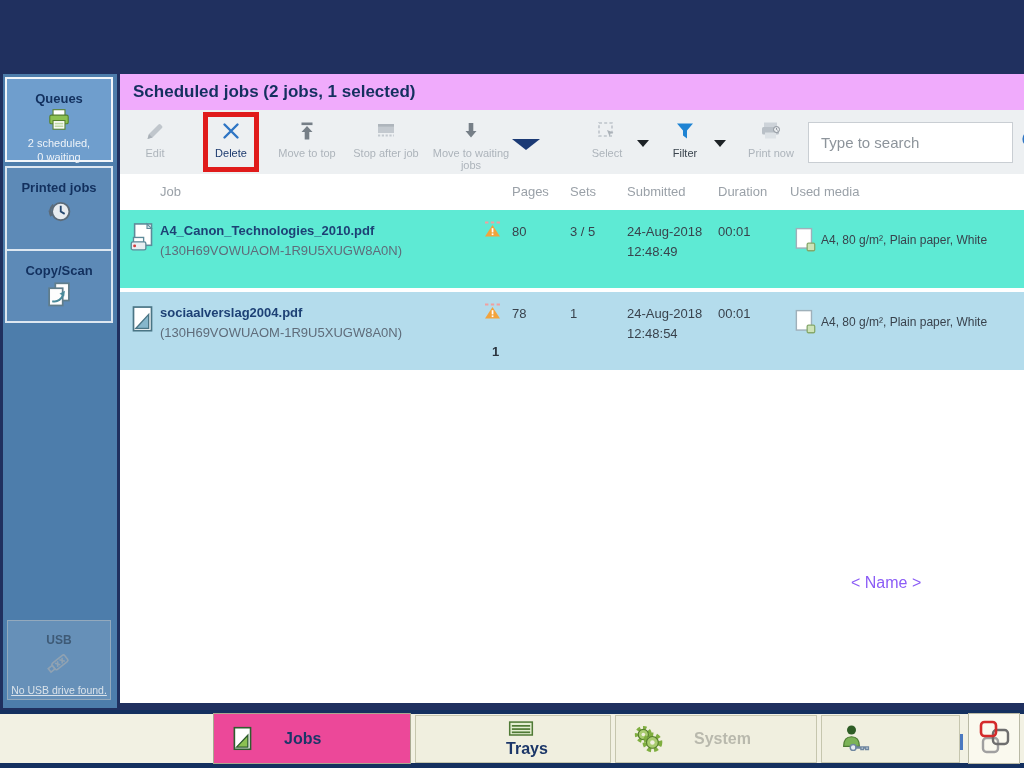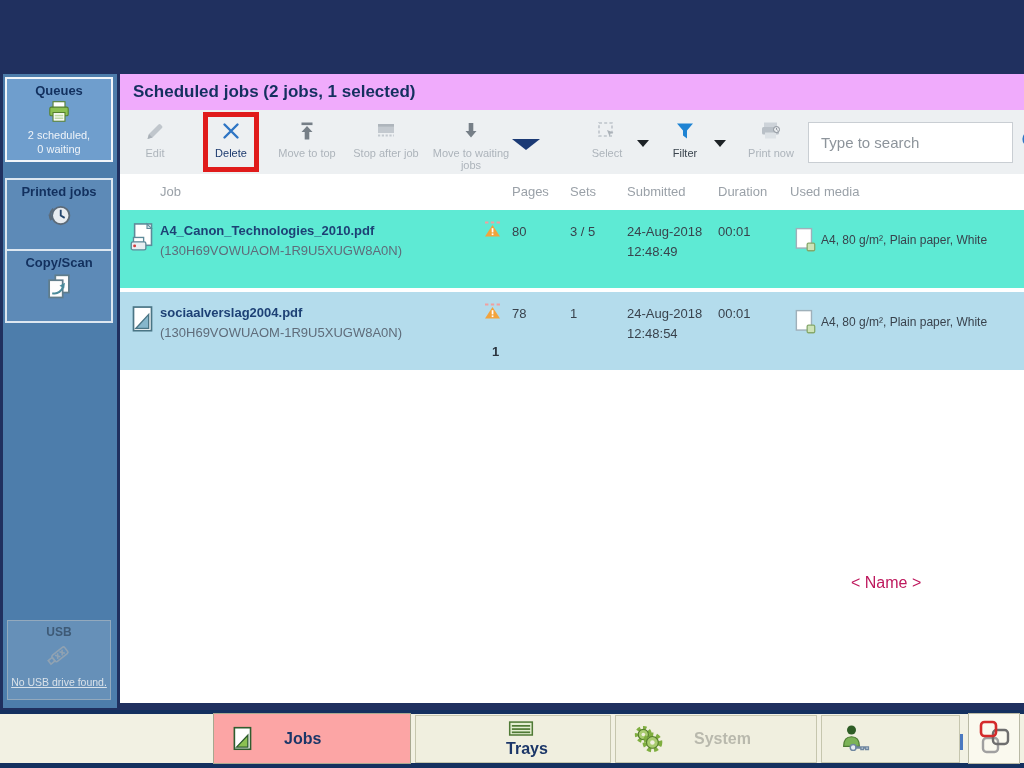--- a/index.html
+++ b/index.html
@@ -5,25 +5,25 @@
   * { margin:0; padding:0; box-sizing:border-box; }
   html,body { width:1024px; height:768px; overflow:hidden; }
   body { background:#20305f; font-family:"Liberation Sans", sans-serif; position:relative; }
 
   
   .top-banner { position:absolute; left:0; top:0; width:1024px; height:74px; background:#20305f; }
 
   
   .sidebar { position:absolute; left:3px; top:74px; width:114px; height:634px; background:#4d7dab; }
   .side-panel { position:absolute; left:2px; width:108px; border:2px solid #dde7f1; background:#5d8ab7; text-align:center; cursor:pointer; }
-  .side-panel .pl { font-size:13px; font-weight:bold; color:#12305e; padding-top:4px; }
+  .side-panel .pl { font-size:13px; font-weight:bold; color:#12305e; padding-top:12px; }
   .side-panel.selected { background:#6f9ecd; border-color:#f2f6fa; }
   .side-status { font-size:11px; color:#eef3f8; line-height:14px; }
   .panel-queues { top:3px; height:85px; }
-  .panel-printed { top:104px; height:88px; }
+  .panel-printed { top:92px; height:88px; }
   .panel-copyscan { top:175px; height:74px; }
   .panel-usb { top:546px; height:80px; left:4px; width:104px; border:1px solid #93a9bd; background:#6690b8; }
   .panel-usb .pl { color:#3e5a76; font-size:12px; }
   .panel-usb .side-status { color:#d9e2ea; font-size:10.5px; padding-top:2px;text-decoration:underline; }
   .side-icon { display:inline-block; margin-top:2px; }
 
   
   .main { position:absolute; left:120px; top:74px; width:904px; height:629px; background:#fff; }
   .content-header { position:absolute; left:0; top:0; width:904px; height:36px; background:#f0abfc; }
   .content-header .title { position:absolute; left:13px; top:8px; font-size:17px; font-weight:bold; color:#14305f; }
@@ -54,33 +54,33 @@
   .jrow .jid { position:absolute; left:40px; top:33px; font-size:13px; color:#5f6c7a; }
   .jrow .warn { position:absolute; left:364px; top:11px; }
   .jrow .pages { position:absolute; left:392px; top:14px; font-size:13px; color:#39434d; }
   .jrow .sets { position:absolute; left:450px; top:14px; font-size:13px; color:#39434d; }
   .jrow .sdate { position:absolute; left:507px; top:14px; font-size:13px; color:#39434d; }
   .jrow .stime { position:absolute; left:507px; top:34px; font-size:13px; color:#39434d; }
   .jrow .dur { position:absolute; left:598px; top:14px; font-size:13px; color:#39434d; }
   .jrow .micon { position:absolute; left:673px; top:17px; }
   .jrow .mtext { position:absolute; left:701px; top:23px; font-size:12px; color:#39434d; }
   .jrow .prog { position:absolute; left:372px; top:52px; font-size:13px; font-weight:bold; color:#2b353f; }
-  .name-ph { position:absolute; left:731px; top:400px; font-size:16px; color:#be185d; }
+  .name-ph { position:absolute; left:731px; top:400px; font-size:16px; color:#8b5cf6; }
 
   
   .waitbar { position:absolute; left:0; top:594px; width:904px; height:35px; background:#ccdae8; }
   .waitbar .wtitle { position:absolute; left:13px; top:9px; font-size:15px; color:#14305f; }
   .waitbar .chev { position:absolute; right:22px; top:6px; cursor:pointer; }
 
   
   .bottombar { position:absolute; left:0; top:710px; width:1024px; height:58px; background:#f2f1e3; border-top:4px solid #14305f; border-bottom:5px solid #14305f; }
   .tab { position:absolute; display:flex; align-items:center; cursor:pointer; border:1px solid #c6c6ae; background:#f0efdf; }
   .tab .tabicon { margin-left:16px; display:flex; }
   .tab .tablabel { font-size:16px; font-weight:bold; color:#1b3668; margin-left:28px; }
-  .tab-jobs { left:213px; top:-1px; width:198px; height:51px; background:#fca5a5; border-color:#a8a890; }
+  .tab-jobs { left:213px; top:-1px; width:198px; height:51px; background:#ec4899; border-color:#a8a890; }
   .tab-trays { left:415px; top:1px; width:196px; height:48px;flex-direction:column; }
   .tab-system { left:615px; top:1px; width:202px; height:48px; }
   .tab-system .tablabel { color:#b9b9ad; }
   .tab-user { left:821px; top:1px; width:139px; height:48px; }
   .vsep-dash { position:absolute; left:960px; top:20px; width:3px; height:16px; background:#4a78c0; }
   .btn-squares { position:absolute; left:968px; top:-1px; width:52px; height:51px; background:#faf9ee; border:1px solid #b9b9a5; display:flex; align-items:center; justify-content:center; cursor:pointer; }
 </style>
 </head>
 <body>
 

